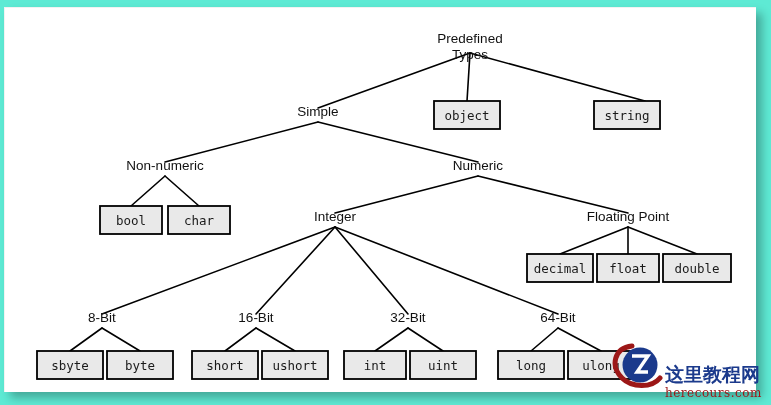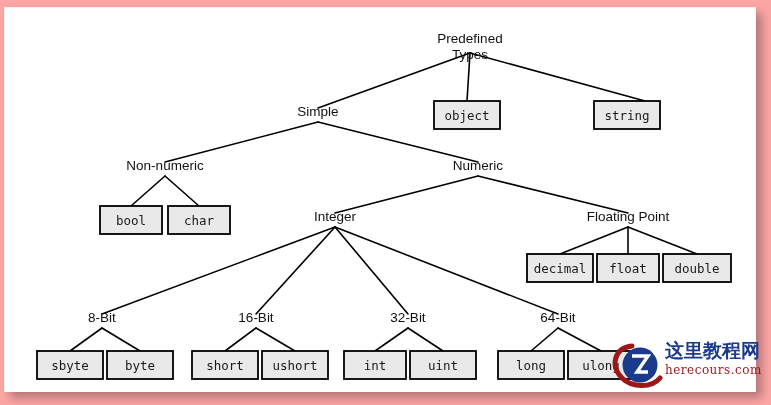--- a/index.html
+++ b/index.html
@@ -4,21 +4,21 @@
 <style>
   html, body {
     margin: 0;
     padding: 0;
     background: #ffffff;
   }
   #page {
     position: relative;
     width: 771px;
     height: 405px;
-    background: #fca5a5;
+    background: #5eead4;
     overflow: hidden;
     font-family: "Liberation Sans", sans-serif;
   }
   
   #sheet {
     position: absolute;
     left: 4px;
     top: 7px;
     width: 751px;
     height: 384px;
@@ -68,27 +68,28 @@
     height: 62px;
     pointer-events: none;
   }
   #wm-text {
     position: absolute;
     left: 55px;
     top: 3px;
     width: 105px;
   }
   .wm-cn {
-    font-family: Liberation Mono, monospace;
+    font-family: Liberation Sans, sans-serif;
     font-size: 19px;
     font-weight: bold;
     color: #1b3a8c;
     letter-spacing: 0px;
     line-height: 22px;
     white-space: nowrap;
+    margin-top: 23px;
   }
   .wm-en {
     font-family: "DejaVu Serif", serif;
     font-size: 12px;
     font-weight: normal;
     color: #9c1717;
     letter-spacing: 0.5px;
     line-height: 14px;
     white-space: nowrap;
   }

